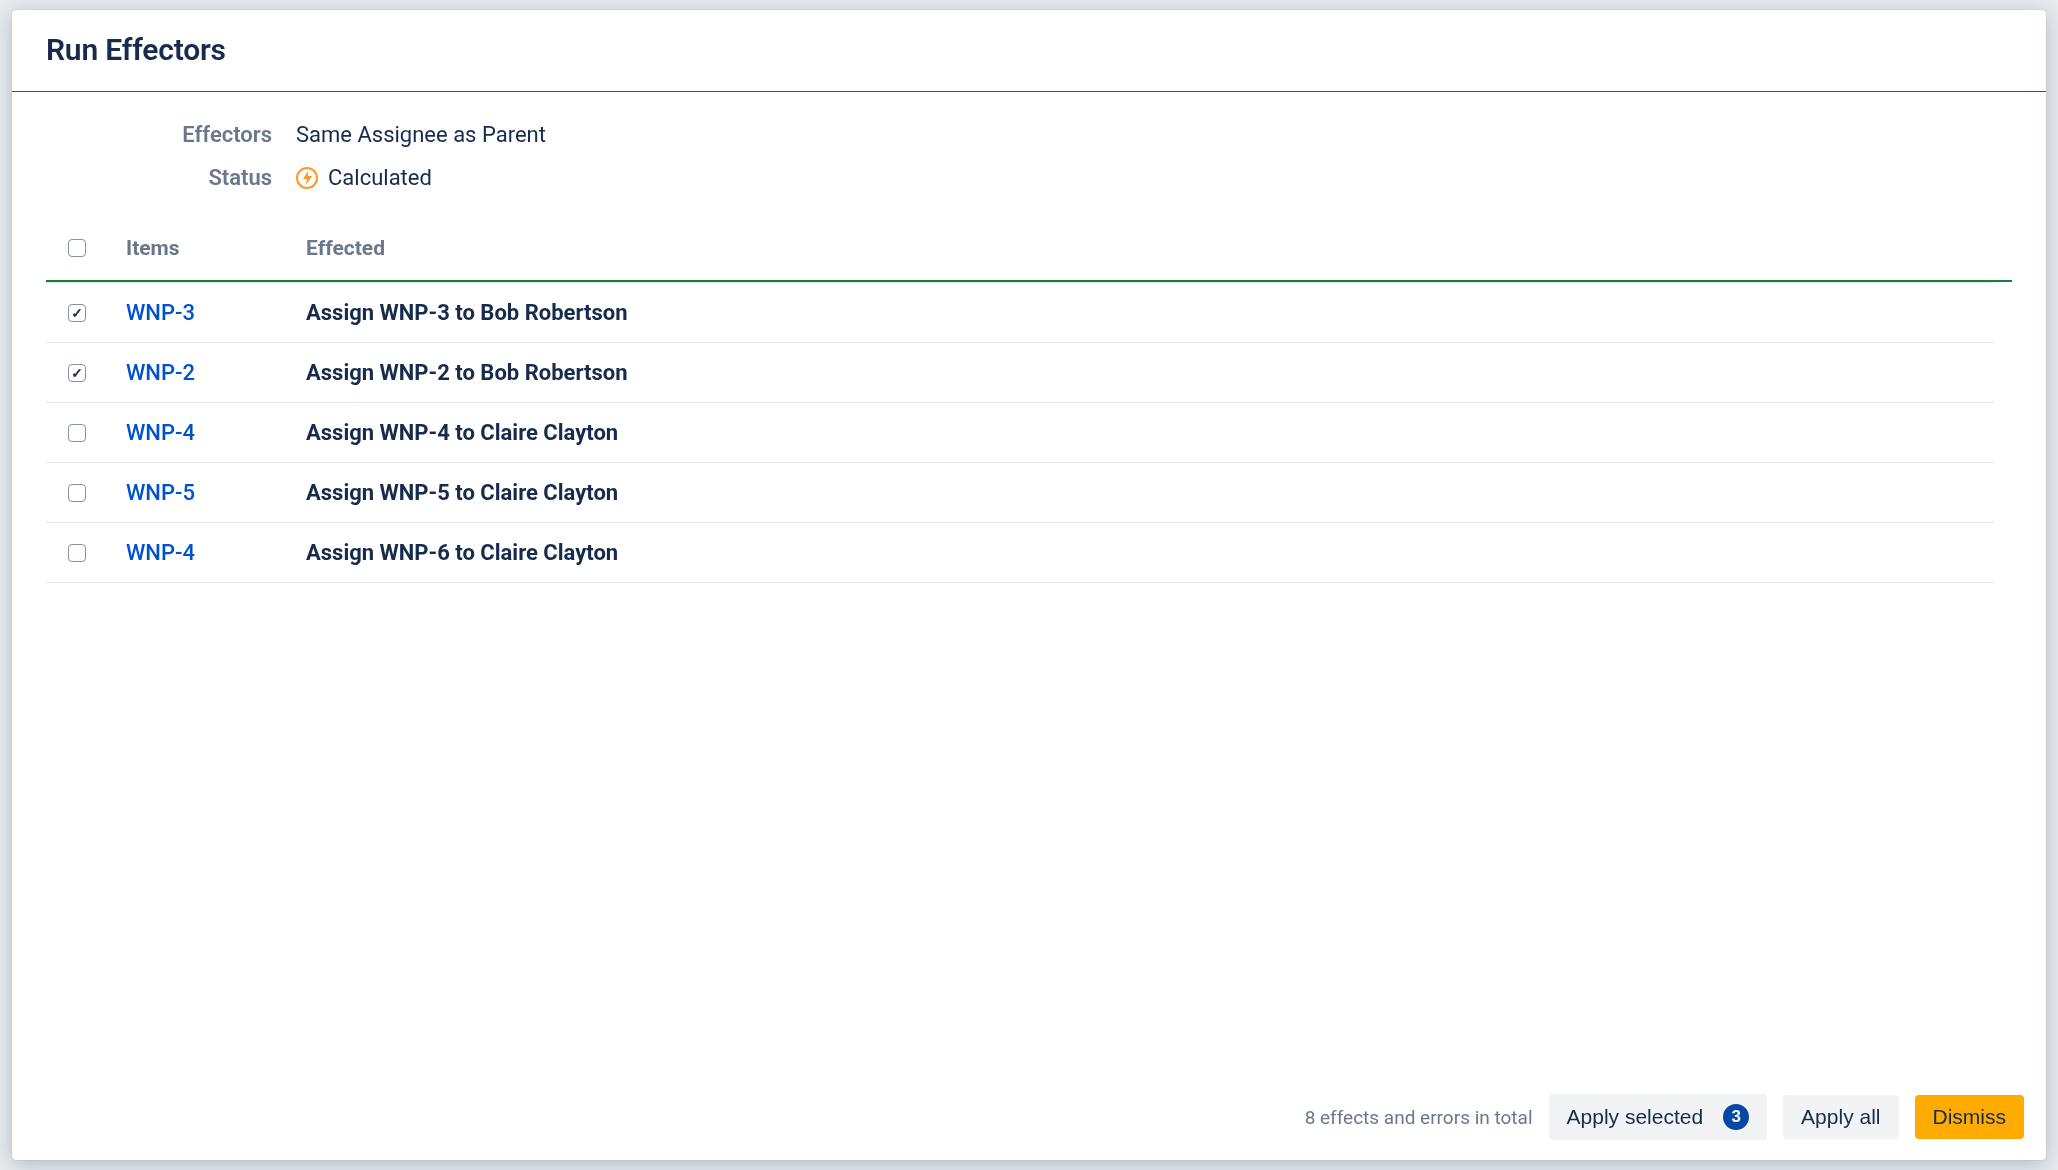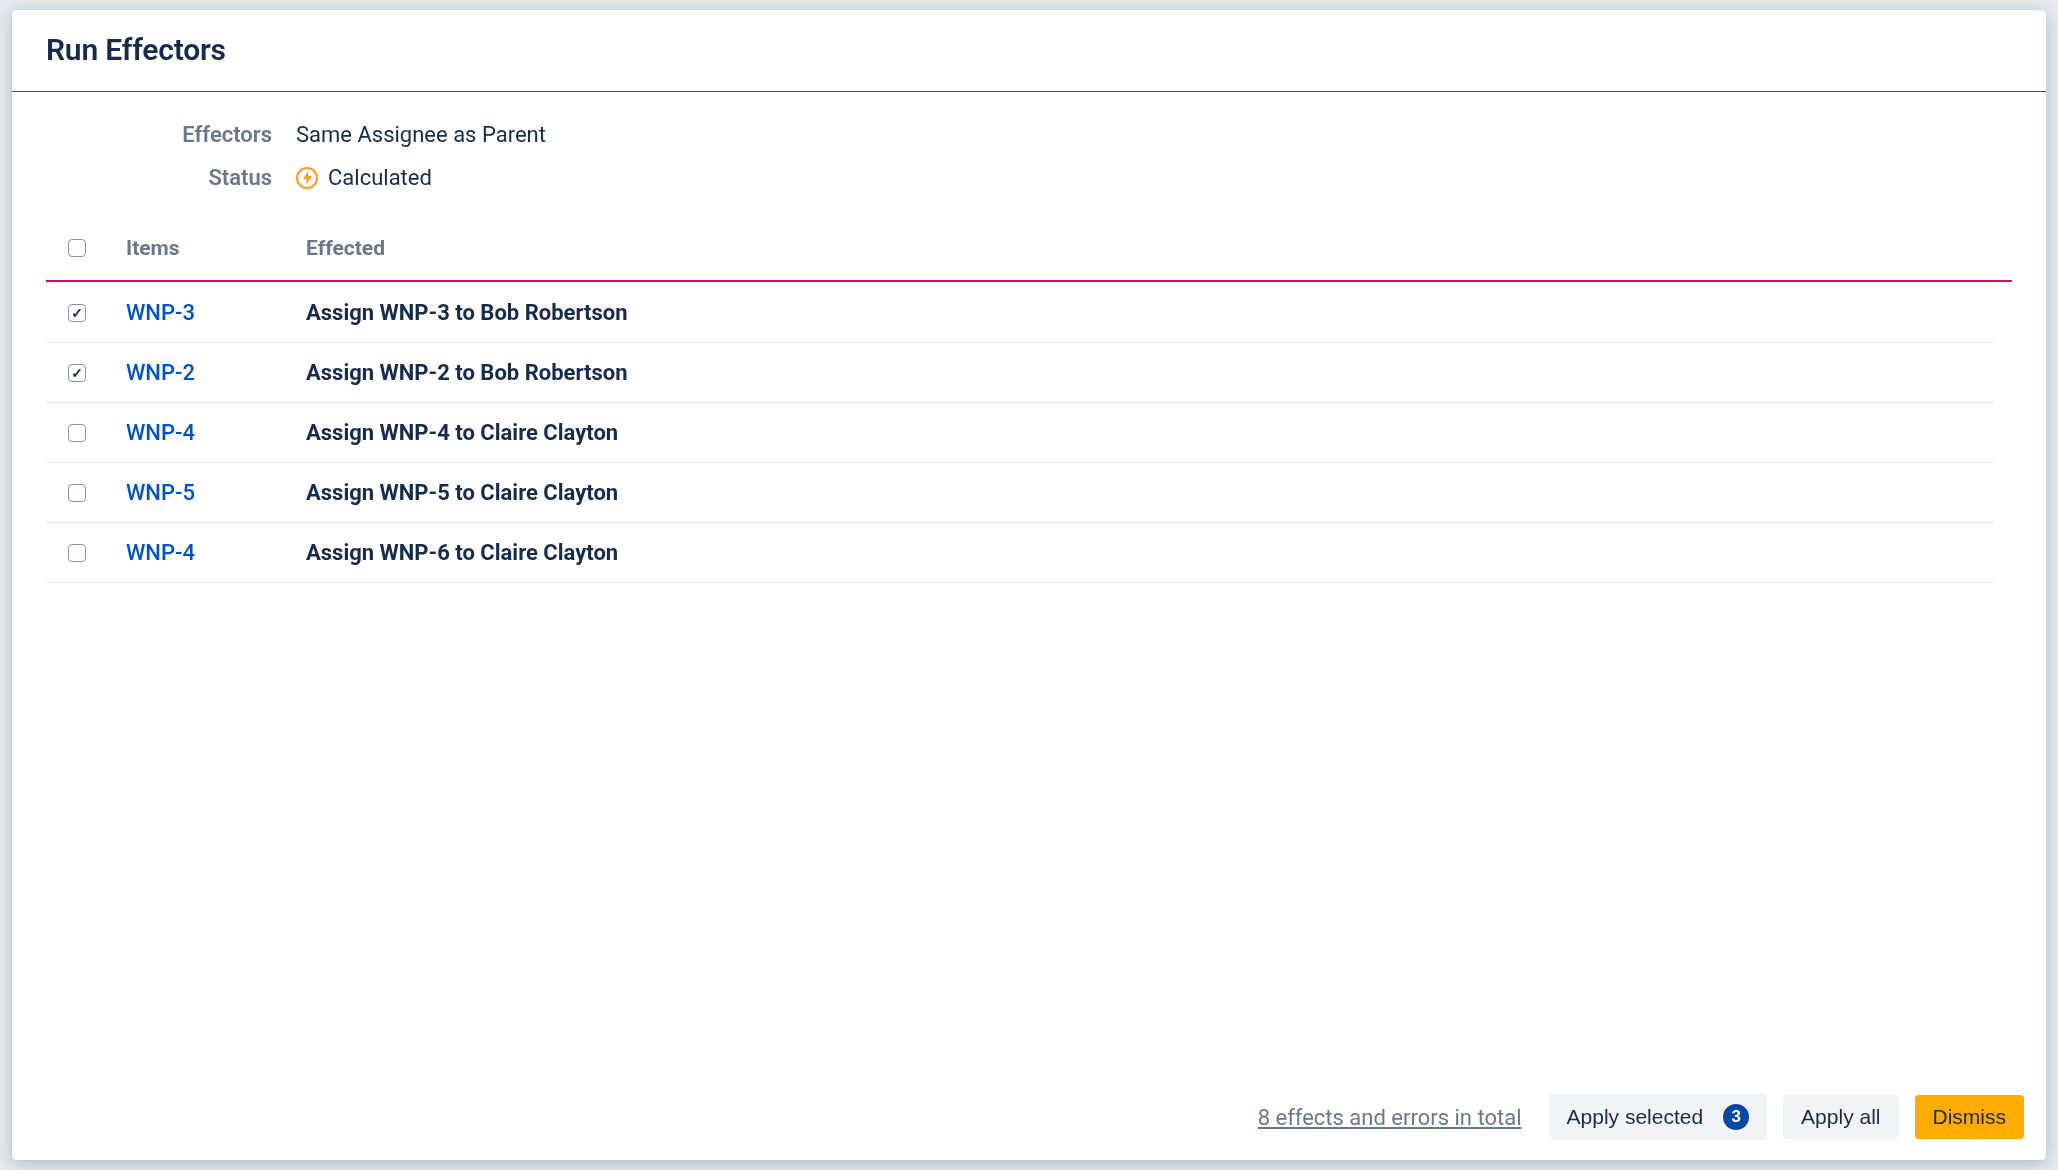--- a/index.html
+++ b/index.html
@@ -78,21 +78,21 @@
     flex: 1 1 auto;
     padding: 0 34px 0 34px;
     overflow: hidden;
     display: flex;
     flex-direction: column;
     min-height: 0;
   }
   .table-head {
     display: flex;
     padding: 10px 0 20px 0;
-    border-bottom: 2px solid #be185d;
+    border-bottom: 2px solid #15803d;
   }
   .col-check { width: 80px; display:flex; align-items:center; }
   .col-items { width: 180px; font-size: 21px; color:#6b778c; font-weight:700; }
   .col-eff   { flex: 1; font-size: 21px; color:#6b778c; font-weight:700; }
   .table-body {
     flex: 1 1 auto;
     overflow-y: scroll;
     scrollbar-gutter: stable;
   }
   .row {
@@ -137,24 +137,23 @@
   .eff-text .who    { font-weight: 700; }
   .dialog-footer {
     display: flex;
     align-items: center;
     justify-content: flex-end;
     gap: 16px;
     padding: 20px 22px 20px 34px;
     border-top: 1px solid transparent;
   }
   .summary-text {
-    font-size: 22px;
+    font-size: 19px;
     color: #6b778c;
-    margin-right: 11px;
-    text-decoration: underline;
+    margin-right: 0;
   }
   .btn {
     font-size: 21px;
     padding: 10px 18px;
     border-radius: 4px;
     border: none;
     cursor: pointer;
     font-weight: 500;
     display: inline-flex;
     align-items: center;

